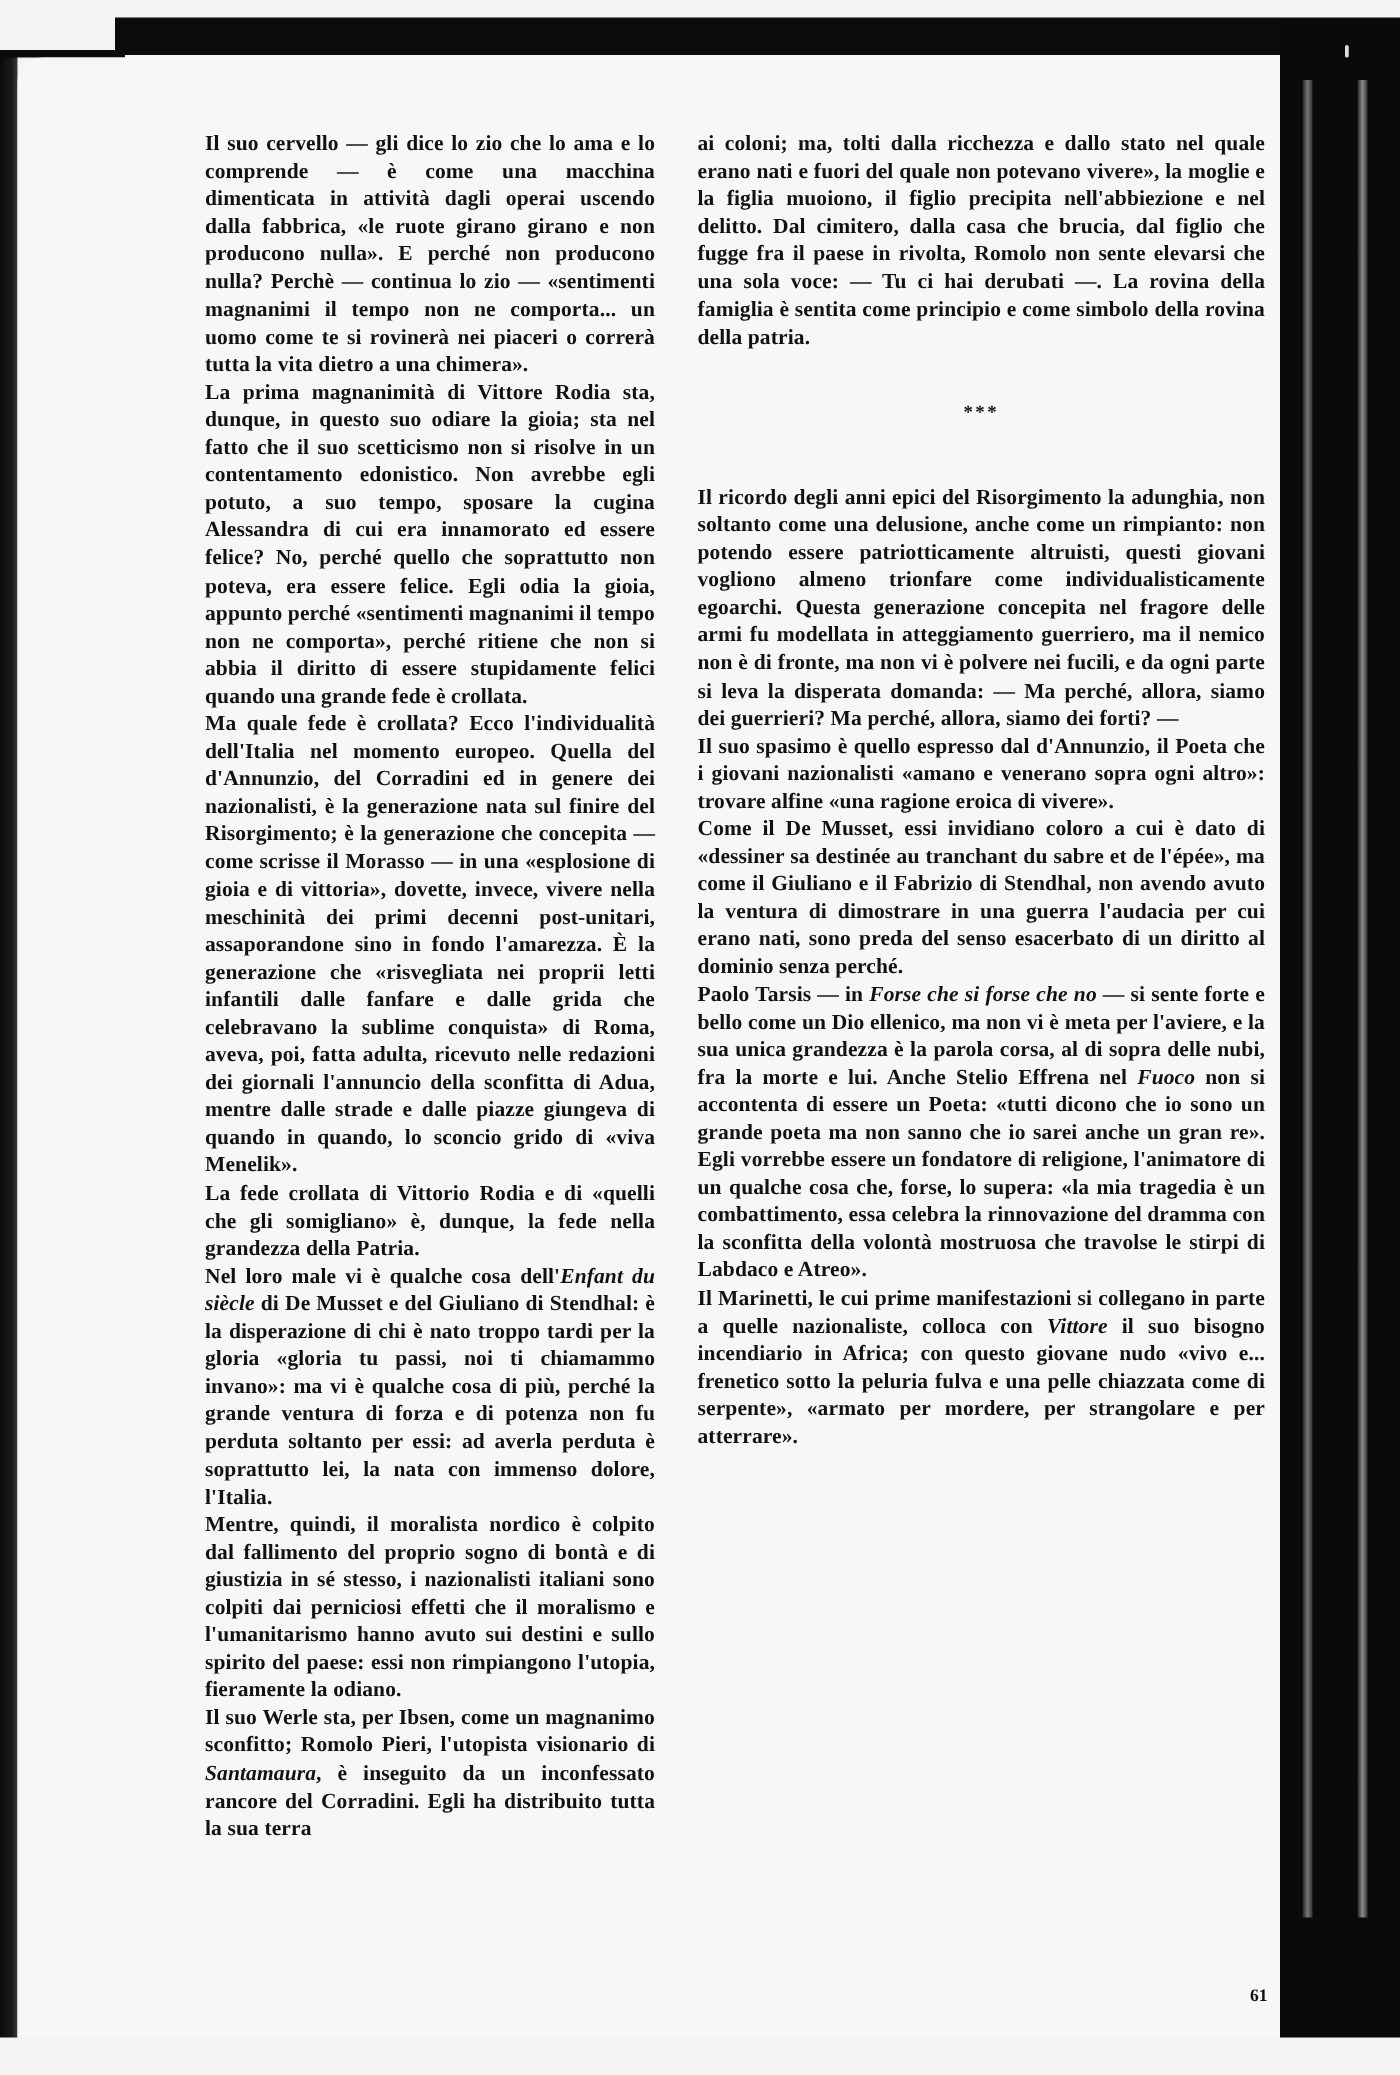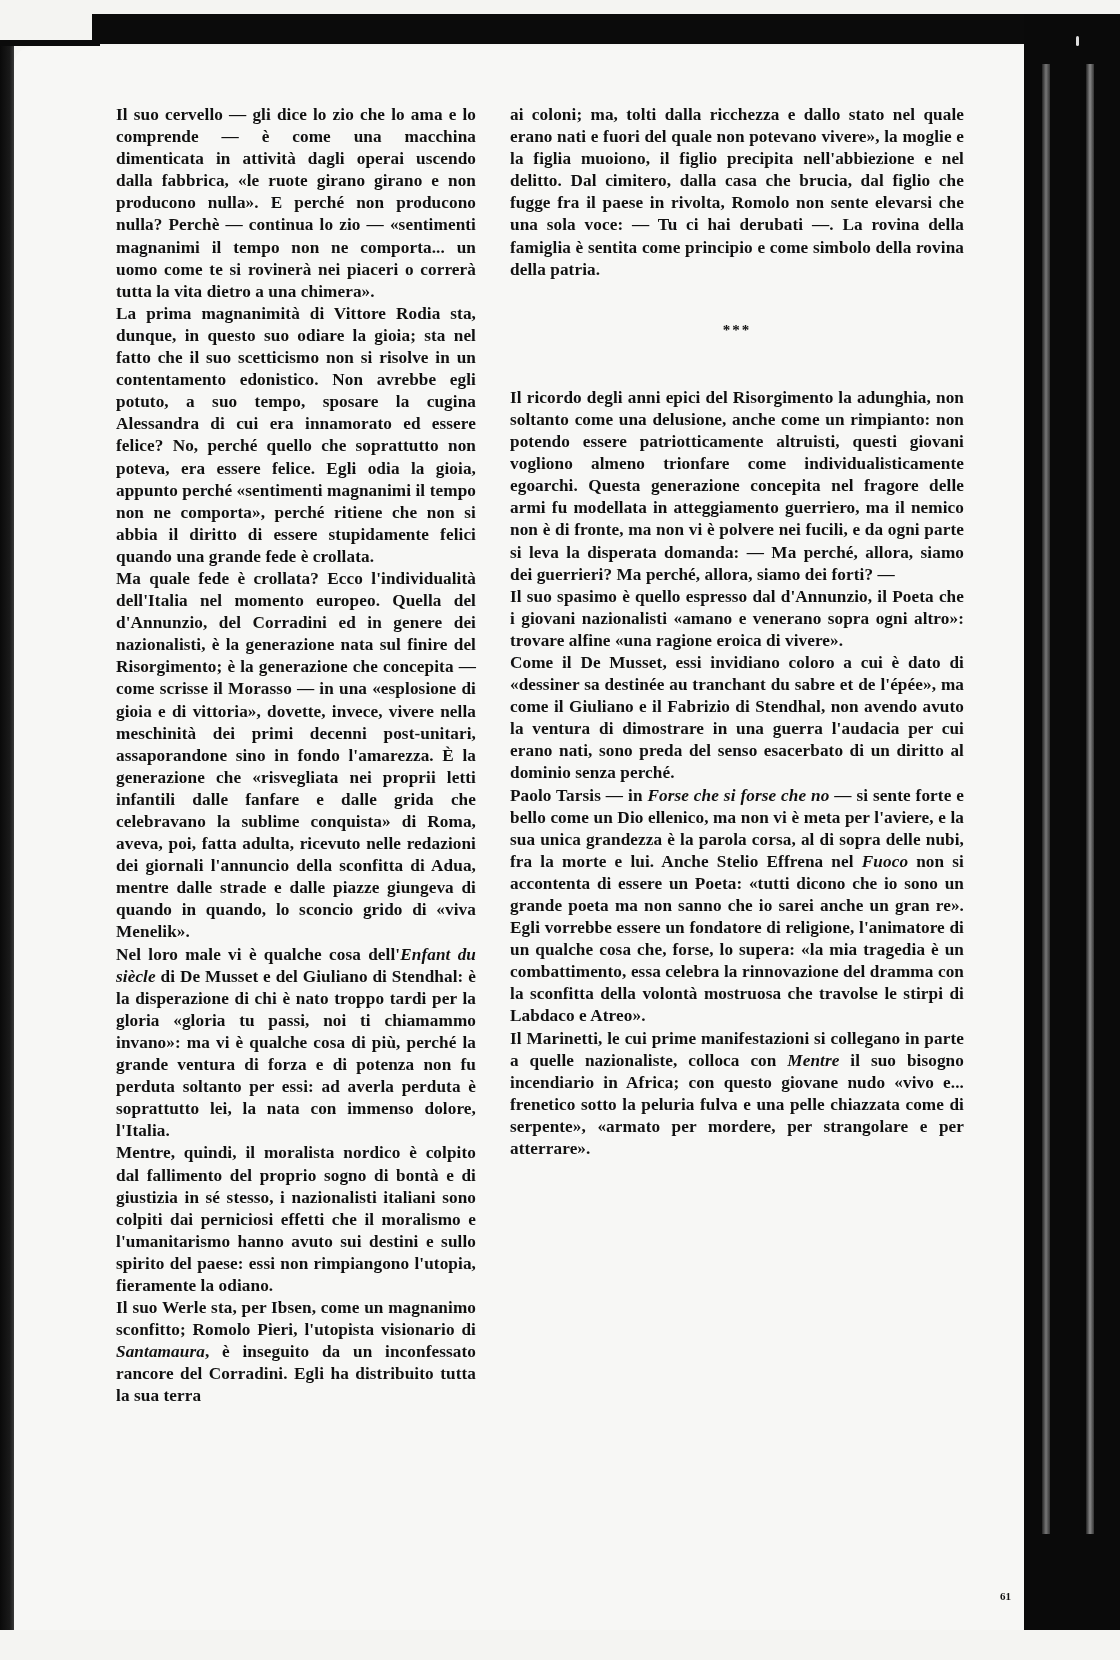--- a/index.html
+++ b/index.html
@@ -41,60 +41,62 @@
     position: absolute; left: 14px; top: 46px; width: 1010px; height: 1584px;
     background: #f7f7f5;
     border-top-left-radius: 20px;
   }
   .column {
     position: absolute; top: 104px;
     font-size: 17.2px; line-height: 22.1px;
     font-weight: bold; color: #111;
     text-align: justify;
     letter-spacing: 0.1px;
+    margin-left: 48px;
   }
   .col-left { left: 116px; width: 360px; }
   .col-right { left: 510px; width: 454px; }
   .para { margin: 0; text-indent: 0; }
   .para i { }
   .divider {
     text-align: center; font-size: 15px; letter-spacing: 2px;
     margin: 38px 0 46px 0; font-weight: bold;
   }
   .page-number {
-    position: absolute; left: 1000px; top: 1590px; font-size: 11px; font-weight: bold; color: #111;
+    position: absolute; left: 1000px; top: 1590px; font-size: 14px; font-weight: bold; color: #111;
   }
 </style>
 </head>
 <body>
 
 <div class="left-edge"></div>
 <div class="top-notch-left"></div>
 <div class="top-bar"></div>
 <div class="right-edge">
   <div class="tick"></div>
   <div class="stripe1"></div>
   <div class="stripe2"></div>
 </div>
 
 <div class="page"></div>
 
 <div class="column col-left">
   <p class="para">Il suo cervello — gli dice lo zio che lo ama e lo comprende — è come una macchina dimenticata in attività dagli operai uscendo dalla fabbrica, «le ruote girano girano e non producono nulla». E perché non producono nulla? Perchè — continua lo zio — «sentimenti magnanimi il tempo non ne comporta... un uomo come te si rovinerà nei piaceri o correrà tutta la vita dietro a una chimera».</p>
   <p class="para">La prima magnanimità di Vittore Rodia sta, dunque, in questo suo odiare la gioia; sta nel fatto che il suo scetticismo non si risolve in un contentamento edonistico. Non avrebbe egli potuto, a suo tempo, sposare la cugina Alessandra di cui era innamorato ed essere felice? No, perché quello che soprattutto non poteva, era essere felice. Egli odia la gioia, appunto perché «sentimenti magnanimi il tempo non ne comporta», perché ritiene che non si abbia il diritto di essere stupidamente felici quando una grande fede è crollata.</p>
   <p class="para">Ma quale fede è crollata? Ecco l'individualità dell'Italia nel momento europeo. Quella del d'Annunzio, del Corradini ed in genere dei nazionalisti, è la generazione nata sul finire del Risorgimento; è la generazione che concepita — come scrisse il Morasso — in una «esplosione di gioia e di vittoria», dovette, invece, vivere nella meschinità dei primi decenni post-unitari, assaporandone sino in fondo l'amarezza. È la generazione che «risvegliata nei proprii letti infantili dalle fanfare e dalle grida che celebravano la sublime conquista» di Roma, aveva, poi, fatta adulta, ricevuto nelle redazioni dei giornali l'annuncio della sconfitta di Adua, mentre dalle strade e dalle piazze giungeva di quando in quando, lo sconcio grido di «viva Menelik».</p>
+  <p class="para">La fede crollata di Vittorio Rodia e di «quelli che gli somigliano» è, dunque, la fede nella grandezza della Patria.</p>
   <p class="para">Nel loro male vi è qualche cosa dell'<i>Enfant du siècle</i> di De Musset e del Giuliano di Stendhal: è la disperazione di chi è nato troppo tardi per la gloria «gloria tu passi, noi ti chiamammo invano»: ma vi è qualche cosa di più, perché la grande ventura di forza e di potenza non fu perduta soltanto per essi: ad averla perduta è soprattutto lei, la nata con immenso dolore, l'Italia.</p>
   <p class="para">Mentre, quindi, il moralista nordico è colpito dal fallimento del proprio sogno di bontà e di giustizia in sé stesso, i nazionalisti italiani sono colpiti dai perniciosi effetti che il moralismo e l'umanitarismo hanno avuto sui destini e sullo spirito del paese: essi non rimpiangono l'utopia, fieramente la odiano.</p>
   <p class="para">Il suo Werle sta, per Ibsen, come un magnanimo sconfitto; Romolo Pieri, l'utopista visionario di <i>Santamaura</i>, è inseguito da un inconfessato rancore del Corradini. Egli ha distribuito tutta la sua terra</p>
 </div>
 
 <div class="column col-right">
   <p class="para">ai coloni; ma, tolti dalla ricchezza e dallo stato nel quale erano nati e fuori del quale non potevano vivere», la moglie e la figlia muoiono, il figlio precipita nell'abbiezione e nel delitto. Dal cimitero, dalla casa che brucia, dal figlio che fugge fra il paese in rivolta, Romolo non sente elevarsi che una sola voce: — Tu ci hai derubati —. La rovina della famiglia è sentita come principio e come simbolo della rovina della patria.</p>
   <div class="divider">***</div>
   <p class="para">Il ricordo degli anni epici del Risorgimento la adunghia, non soltanto come una delusione, anche come un rimpianto: non potendo essere patriotticamente altruisti, questi giovani vogliono almeno trionfare come individualisticamente egoarchi. Questa generazione concepita nel fragore delle armi fu modellata in atteggiamento guerriero, ma il nemico non è di fronte, ma non vi è polvere nei fucili, e da ogni parte si leva la disperata domanda: — Ma perché, allora, siamo dei guerrieri? Ma perché, allora, siamo dei forti? —</p>
   <p class="para">Il suo spasimo è quello espresso dal d'Annunzio, il Poeta che i giovani nazionalisti «amano e venerano sopra ogni altro»: trovare alfine «una ragione eroica di vivere».</p>
   <p class="para">Come il De Musset, essi invidiano coloro a cui è dato di «dessiner sa destinée au tranchant du sabre et de l'épée», ma come il Giuliano e il Fabrizio di Stendhal, non avendo avuto la ventura di dimostrare in una guerra l'audacia per cui erano nati, sono preda del senso esacerbato di un diritto al dominio senza perché.</p>
   <p class="para">Paolo Tarsis — in <i>Forse che si forse che no</i> — si sente forte e bello come un Dio ellenico, ma non vi è meta per l'aviere, e la sua unica grandezza è la parola corsa, al di sopra delle nubi, fra la morte e lui. Anche Stelio Effrena nel <i>Fuoco</i> non si accontenta di essere un Poeta: «tutti dicono che io sono un grande poeta ma non sanno che io sarei anche un gran re». Egli vorrebbe essere un fondatore di religione, l'animatore di un qualche cosa che, forse, lo supera: «la mia tragedia è un combattimento, essa celebra la rinnovazione del dramma con la sconfitta della volontà mostruosa che travolse le stirpi di Labdaco e Atreo».</p>
-  <p class="para">Il Marinetti, le cui prime manifestazioni si collegano in parte a quelle nazionaliste, colloca con <i>Mentre</i> il suo bisogno incendiario in Africa; con questo giovane nudo «vivo e... frenetico sotto la peluria fulva e una pelle chiazzata come di serpente», «armato per mordere, per strangolare e per atterrare».</p>
+  <p class="para">Il Marinetti, le cui prime manifestazioni si collegano in parte a quelle nazionaliste, colloca con <i>Vittore</i> il suo bisogno incendiario in Africa; con questo giovane nudo «vivo e... frenetico sotto la peluria fulva e una pelle chiazzata come di serpente», «armato per mordere, per strangolare e per atterrare».</p>
 </div>
 
 <div class="page-number">61</div>
 <div class="bottom-strip"></div>
 
 </body></html>

